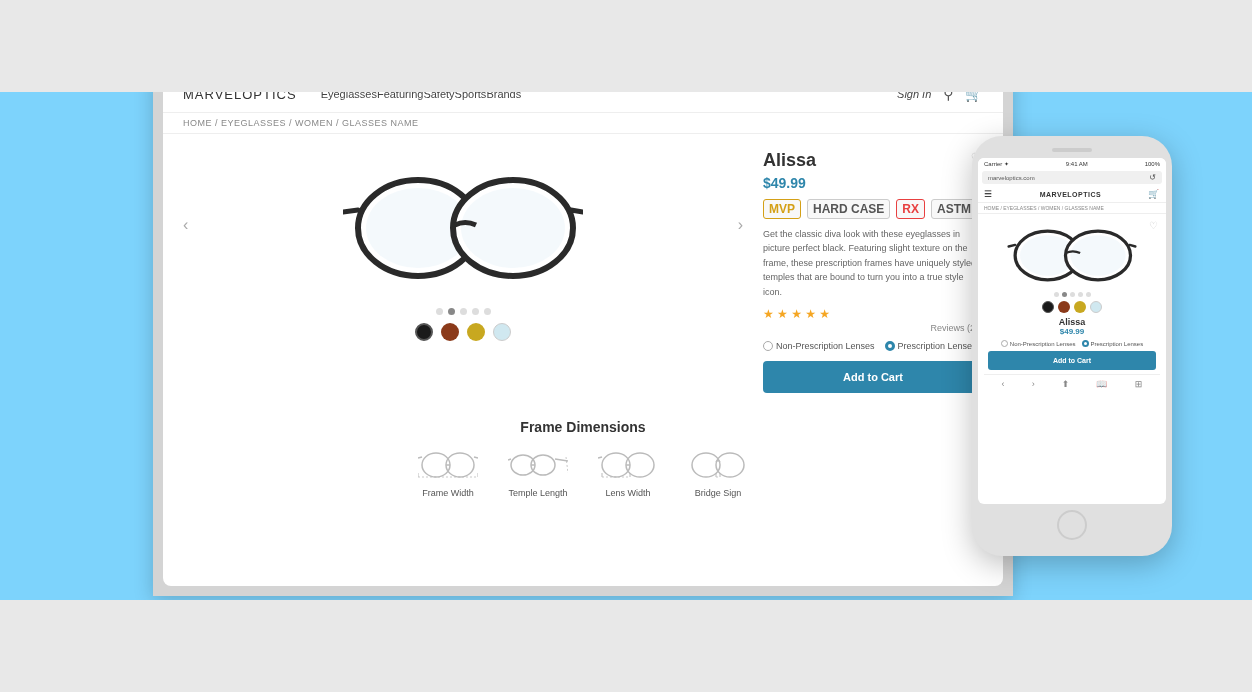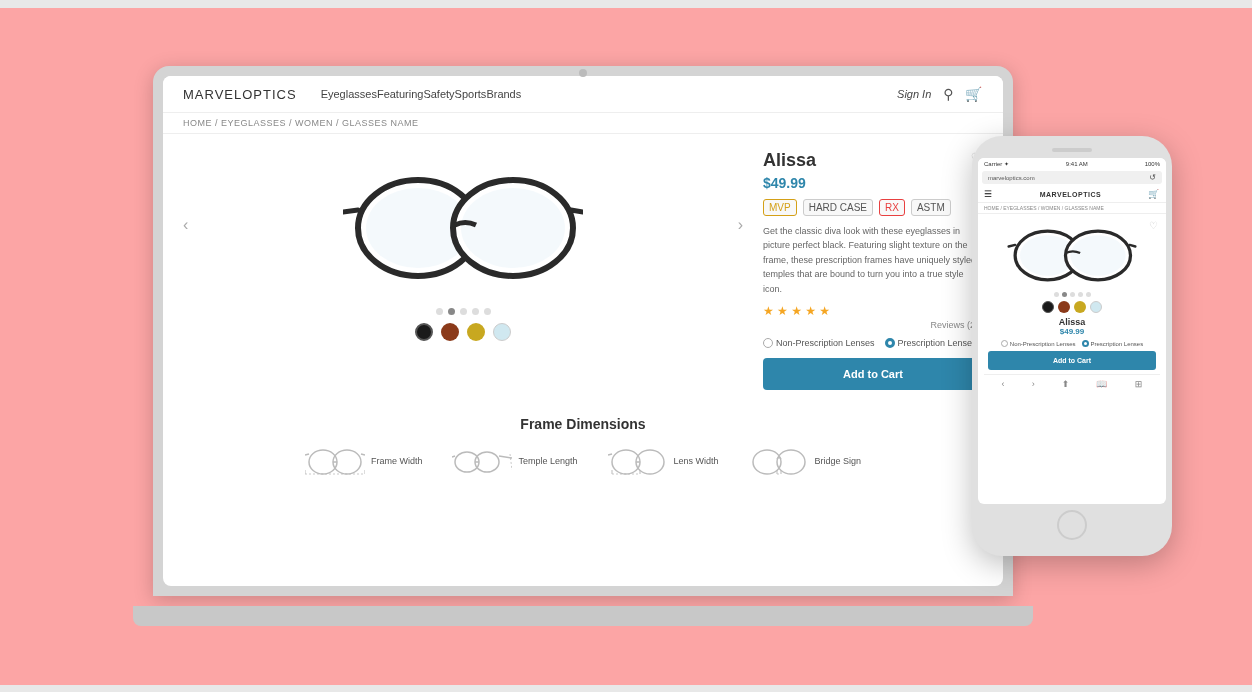--- a/index.html
+++ b/index.html
@@ -8,25 +8,25 @@
       display: flex;
       justify-content: center;
       align-items: center;
       min-height: 100vh;
       font-family: -apple-system, BlinkMacSystemFont, 'Segoe UI', Arial, sans-serif;
     }
 
     .scene {
       position: relative;
       width: 1252px;
-      height: 677px;
+      height: 508px;
       display: flex;
       align-items: center;
       justify-content: center;
-      background: #fca5a5;
+      background: #7dd3fc;
       overflow: hidden;
     }
 
     
     .laptop {
       position: absolute;
       left: 50%;
       top: 50%;
       transform: translate(-55%, -50%);
       width: 860px;
@@ -243,22 +243,22 @@
       display: flex;
       gap: 6px;
       margin-bottom: 8px;
       flex-wrap: wrap;
     }
 
     .badge {
       border: 1px solid #ccc;
       border-radius: 3px;
       padding: 2px 5px;
-      font-size: 10px;
-      font-weight: 400;
+      font-size: 12px;
+      font-weight: 700;
       color: #555;
       background: #f8f8f8;
     }
 
     .badge.mvp { color: #d4a017; border-color: #d4a017; }
     .badge.hard-case { color: #555; }
     .badge.rx { color: #e84040; border-color: #e84040; }
     .badge.astm { color: #555; }
 
     .product-desc {
@@ -336,21 +336,21 @@
     }
 
     .dim-items {
       display: flex;
       justify-content: center;
       gap: 30px;
     }
 
     .dim-item {
       display: flex;
-      flex-direction: row;
+      flex-direction: column;
       align-items: center;
       gap: 6px;
     }
 
     .dim-icon {
       width: 60px;
       height: 35px;
     }
 
     .dim-label {

